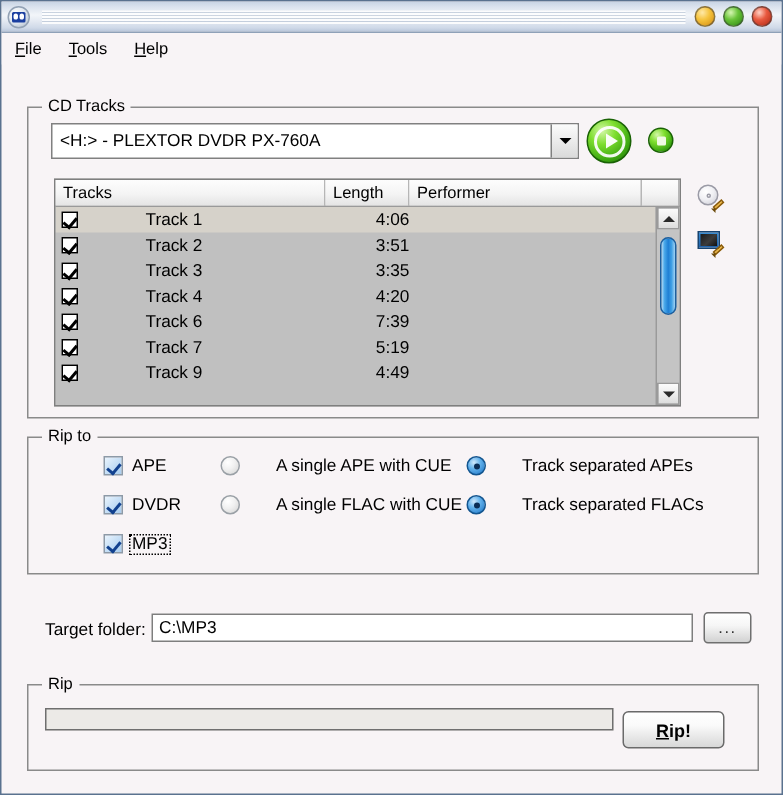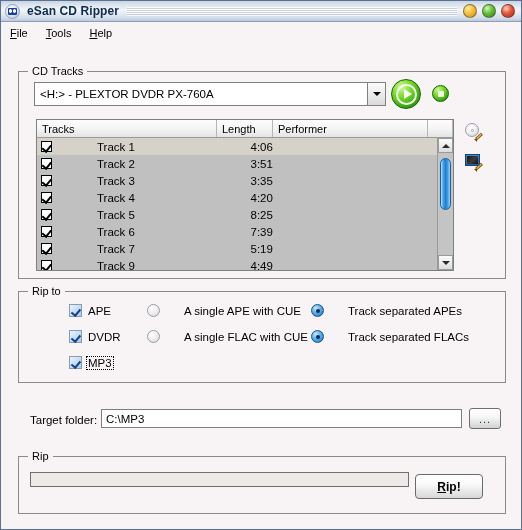--- a/index.html
+++ b/index.html
@@ -517,21 +517,20 @@
 </style>
 </head>
 <body>
 
 <div id="app-window">
 
   <div class="titlebar">
     <div class="title-icon">
       <div class="cd-glyph"></div>
     </div>
-    <div class="title-text">eSan CD Ripper</div>
     <div class="title-lines"></div>
     <div class="title-buttons">
       <div class="tbtn min"></div>
       <div class="tbtn max"></div>
       <div class="tbtn close"></div>
     </div>
   </div>
 
   <div class="menubar">
     <div class="menu-item"><u>F</u><span>ile</span></div>
@@ -602,26 +601,20 @@
             <span class="lv-perf" style="width: 155px;"></span>
           </div>
           <div class="lv-row">
             <span class="lv-cb"></span>
             <span class="lv-name" style="width: 160px;">Track 4</span>
             <span class="lv-len" style="width: 56px;">4:20</span>
             <span class="lv-perf" style="width: 155px;"></span>
           </div>
           <div class="lv-row">
             <span class="lv-cb"></span>
-            <span class="lv-name" style="width: 160px;">Track 5</span>
-            <span class="lv-len" style="width: 56px;">8:25</span>
-            <span class="lv-perf" style="width: 155px;"></span>
-          </div>
-          <div class="lv-row">
-            <span class="lv-cb"></span>
             <span class="lv-name" style="width: 160px;">Track 6</span>
             <span class="lv-len" style="width: 56px;">7:39</span>
             <span class="lv-perf" style="width: 155px;"></span>
           </div>
           <div class="lv-row">
             <span class="lv-cb"></span>
             <span class="lv-name" style="width: 160px;">Track 7</span>
             <span class="lv-len" style="width: 56px;">5:19</span>
             <span class="lv-perf" style="width: 155px;"></span>
           </div>

